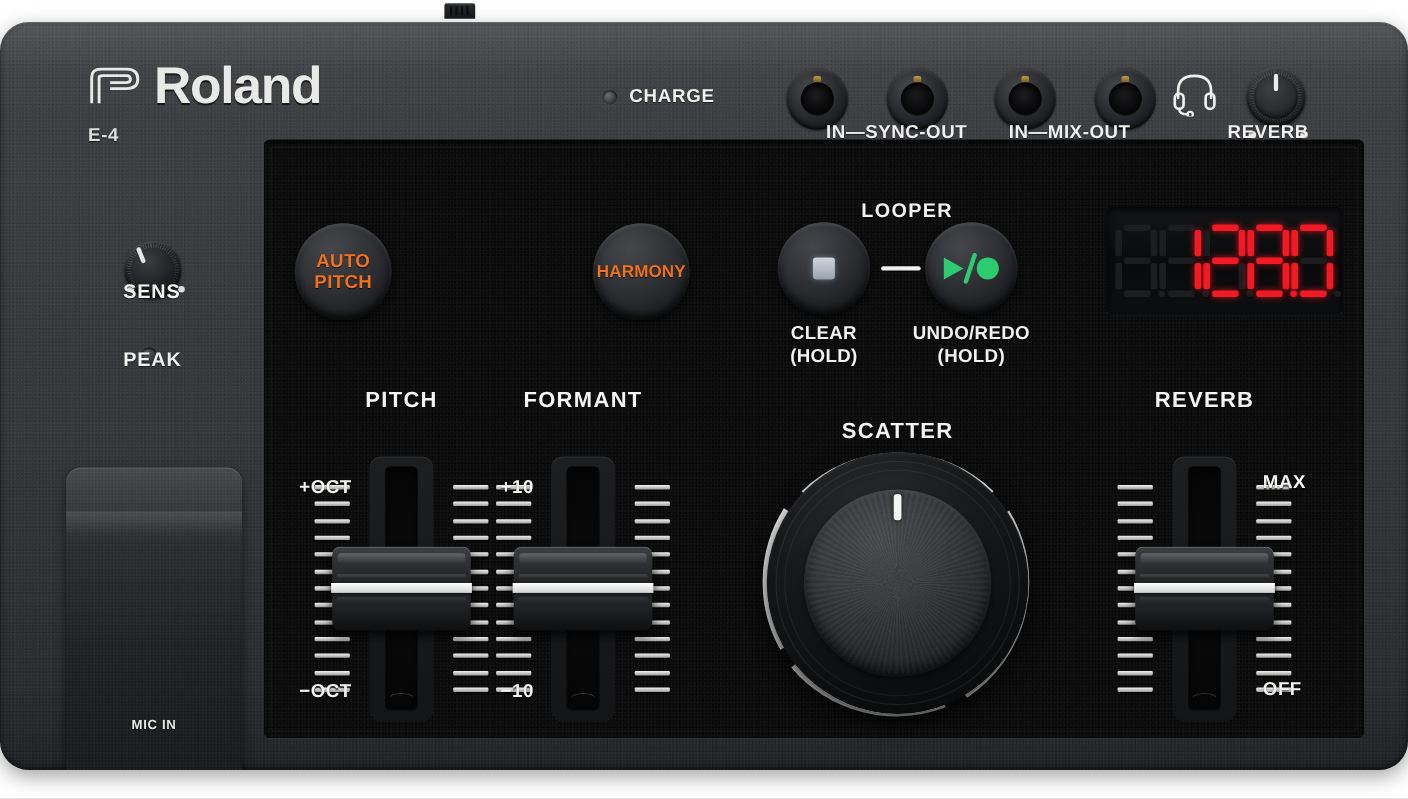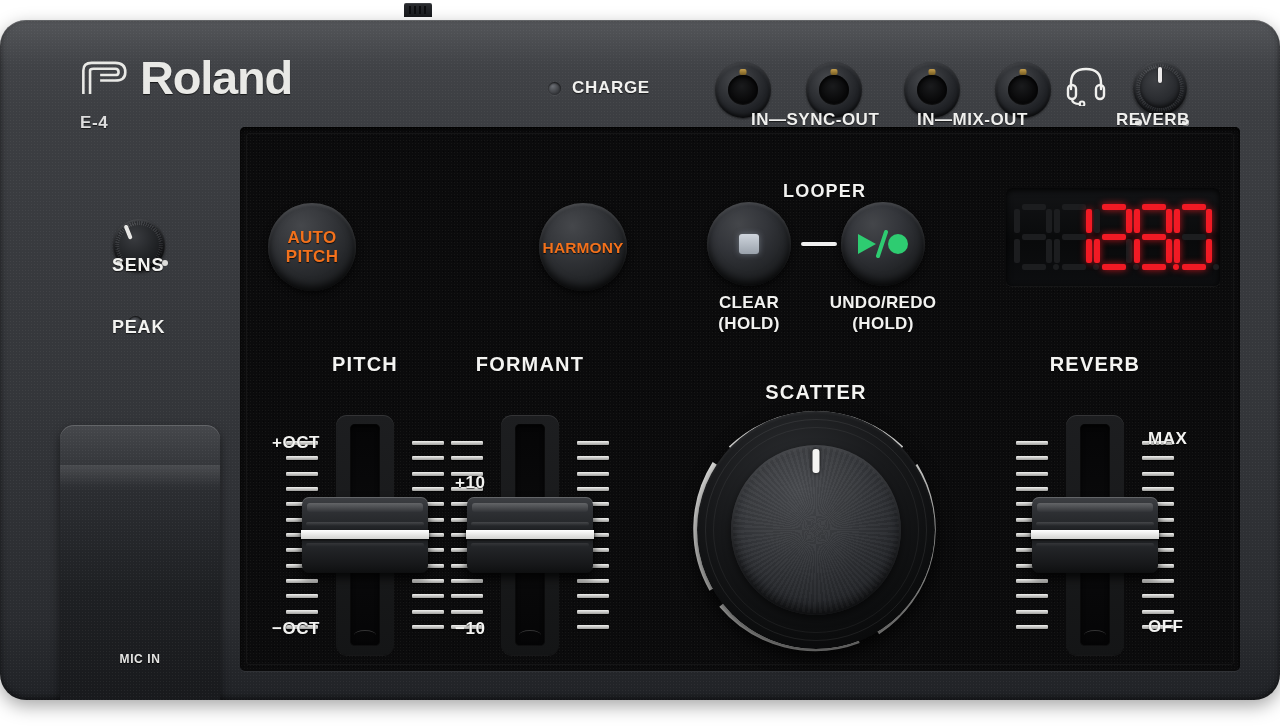--- a/index.html
+++ b/index.html
@@ -666,21 +666,21 @@
           <span style="top: 168.667px;"></span>
           <span style="top: 184px;"></span>
         </div>
       <div class="knobcap" style="top:82px;">
         <div class="toplight"></div>
         <div class="grooveA"></div>
         <div class="stripe"></div>
         <div class="grooveB"></div>
       </div>
     </div>
-    <div class="fader-end" style="left:455px;top:413px;margin-top:40px;">+10</div>
+    <div class="fader-end" style="left:455px;top:413px;">+10</div>
     <div class="fader-end" style="left:455px;top:599px;">−10</div>
 
     <div class="fader" style="left:1018px;top:395px;">
       <div class="slot">
         <div class="slotwell"></div>
       </div>
       <div class="ticks left">
           <span style="top: 0px;"></span>
           <span style="top: 15.3333px;"></span>
           <span style="top: 30.6667px;"></span>

